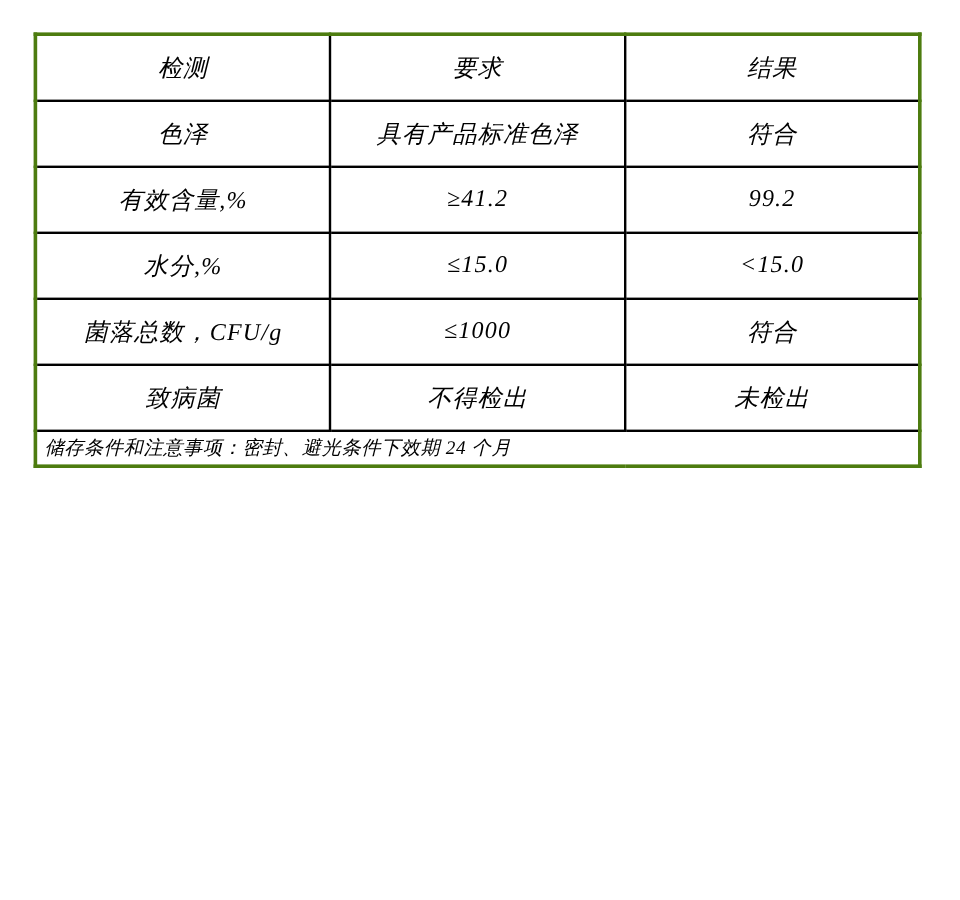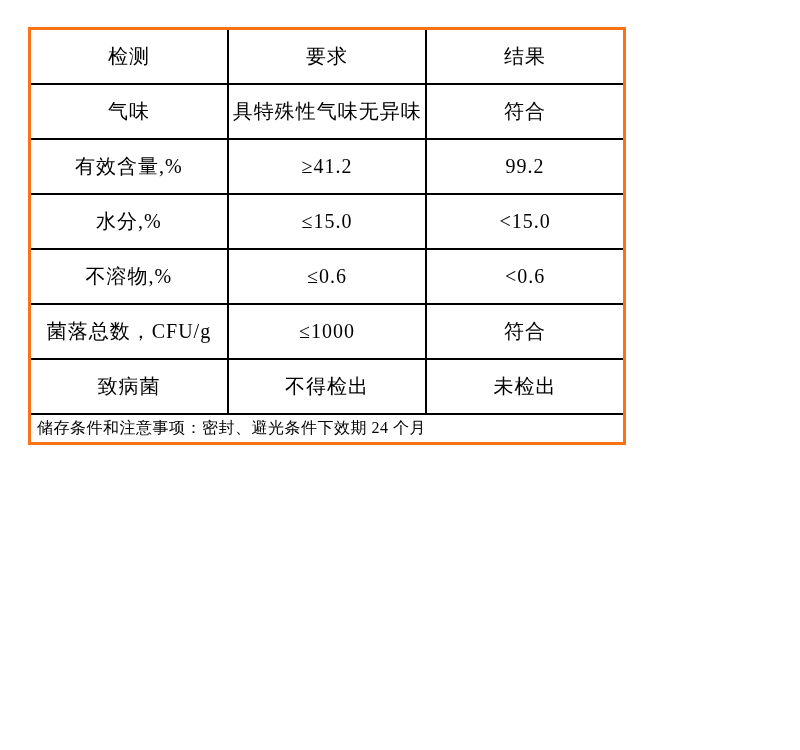--- a/index.html
+++ b/index.html
@@ -11,24 +11,25 @@
     position: relative;
     width: 800px;
     height: 750px;
     font-family: "Liberation Serif", "DejaVu Serif", serif;
     color: #000000;
   }
   table.doc-table {
     position: absolute;
     left: 28px;
     top: 27px;
-    width: 598px;
+    width: 740px;
     border-collapse: collapse;
     table-layout: fixed;
-    border: 3px solid #f97316;
+    border: 3px solid #4d7c0f;
+    font-style: italic;
   }
   table.doc-table th,
   table.doc-table td {
     border: 2px solid #000000;
     text-align: center;
     vertical-align: middle;
     font-size: 20px;
     font-weight: normal;
     letter-spacing: 1px;
     height: 53px;
@@ -51,38 +52,33 @@
 <table class="doc-table">
   <thead>
     <tr>
       <th>检测</th>
       <th>要求</th>
       <th>结果</th>
     </tr>
   </thead>
   <tbody>
     <tr>
-      <td>气味</td>
-      <td>具特殊性气味无异味</td>
+      <td>色泽</td>
+      <td>具有产品标准色泽</td>
       <td>符合</td>
     </tr>
     <tr>
       <td>有效含量,%</td>
       <td>≥41.2</td>
       <td>99.2</td>
     </tr>
     <tr>
       <td>水分,%</td>
       <td>≤15.0</td>
       <td>&lt;15.0</td>
-    </tr>
-    <tr>
-      <td>不溶物,%</td>
-      <td>≤0.6</td>
-      <td>&lt;0.6</td>
     </tr>
     <tr>
       <td>菌落总数，CFU/g</td>
       <td>≤1000</td>
       <td>符合</td>
     </tr>
     <tr>
       <td>致病菌</td>
       <td>不得检出</td>
       <td>未检出</td>

